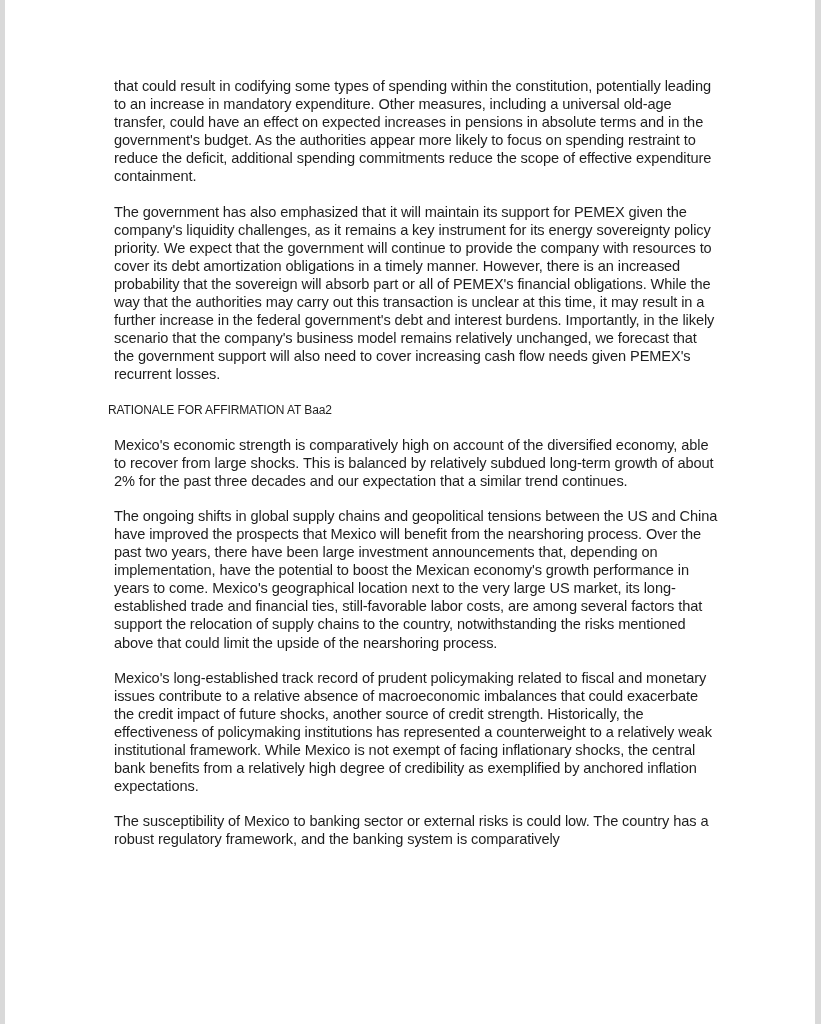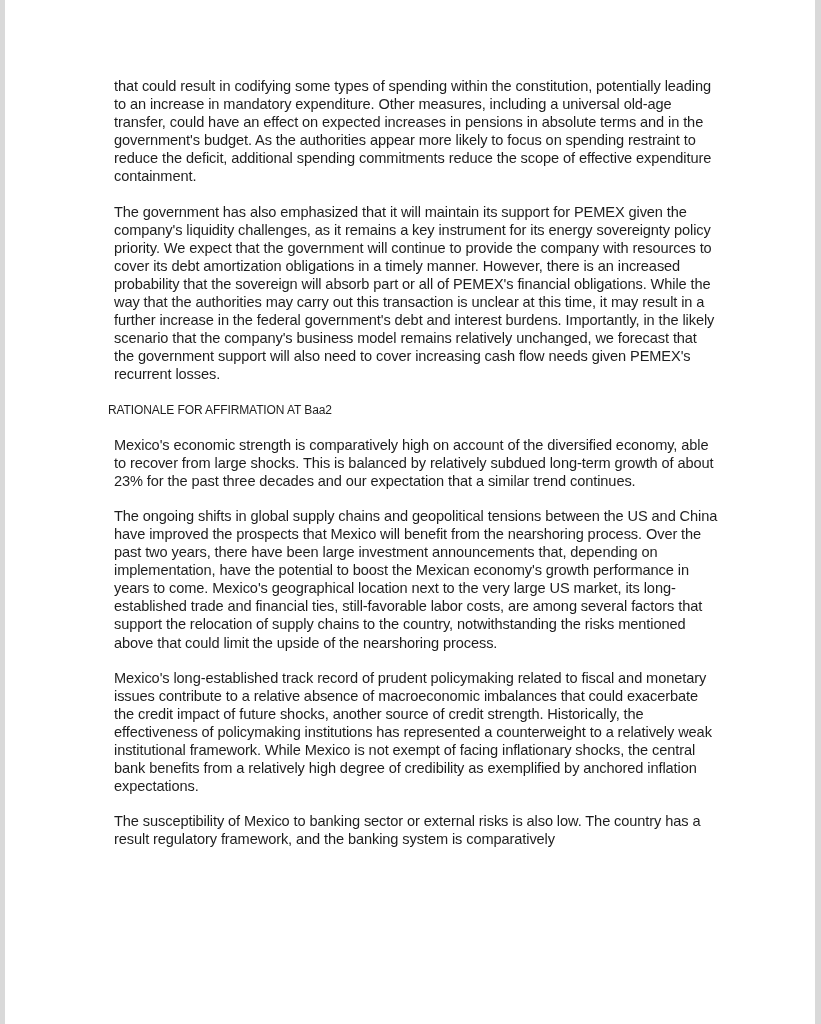--- a/index.html
+++ b/index.html
@@ -23,17 +23,17 @@
 </head>
 <body>
 
 <div class="edge-left"></div>
 <div class="edge-right"></div>
 
 <div class="page">
   <p>that could result in codifying some types of spending within the constitution, potentially leading to an increase in mandatory expenditure. Other measures, including a universal old-age transfer, could have an effect on expected increases in pensions in absolute terms and in the government's budget. As the authorities appear more likely to focus on spending restraint to reduce the deficit, additional spending commitments reduce the scope of effective expenditure containment.</p>
   <p>The government has also emphasized that it will maintain its support for PEMEX given the company's liquidity challenges, as it remains a key instrument for its energy sovereignty policy priority. We expect that the government will continue to provide the company with resources to cover its debt amortization obligations in a timely manner. However, there is an increased probability that the sovereign will absorb part or all of PEMEX's financial obligations. While the way that the authorities may carry out this transaction is unclear at this time, it may result in a further increase in the federal government's debt and interest burdens. Importantly, in the likely scenario that the company's business model remains relatively unchanged, we forecast that the government support will also need to cover increasing cash flow needs given PEMEX's recurrent losses.</p>
   <h2>RATIONALE FOR AFFIRMATION AT Baa2</h2>
-  <p>Mexico's economic strength is comparatively high on account of the diversified economy, able to recover from large shocks. This is balanced by relatively subdued long-term growth of about 23% for the past three decades and our expectation that a similar trend continues.</p>
+  <p>Mexico's economic strength is comparatively high on account of the diversified economy, able to recover from large shocks. This is balanced by relatively subdued long-term growth of about 2% for the past three decades and our expectation that a similar trend continues.</p>
   <p>The ongoing shifts in global supply chains and geopolitical tensions between the US and China have improved the prospects that Mexico will benefit from the nearshoring process. Over the past two years, there have been large investment announcements that, depending on implementation, have the potential to boost the Mexican economy's growth performance in years to come. Mexico's geographical location next to the very large US market, its long-established trade and financial ties, still-favorable labor costs, are among several factors that support the relocation of supply chains to the country, notwithstanding the risks mentioned above that could limit the upside of the nearshoring process.</p>
   <p>Mexico's long-established track record of prudent policymaking related to fiscal and monetary issues contribute to a relative absence of macroeconomic imbalances that could exacerbate the credit impact of future shocks, another source of credit strength. Historically, the effectiveness of policymaking institutions has represented a counterweight to a relatively weak institutional framework. While Mexico is not exempt of facing inflationary shocks, the central bank benefits from a relatively high degree of credibility as exemplified by anchored inflation expectations.</p>
-  <p>The susceptibility of Mexico to banking sector or external risks is also low. The country has a result regulatory framework, and the banking system is comparatively</p>
+  <p>The susceptibility of Mexico to banking sector or external risks is could low. The country has a robust regulatory framework, and the banking system is comparatively</p>
 </div>
 
 </body></html>

